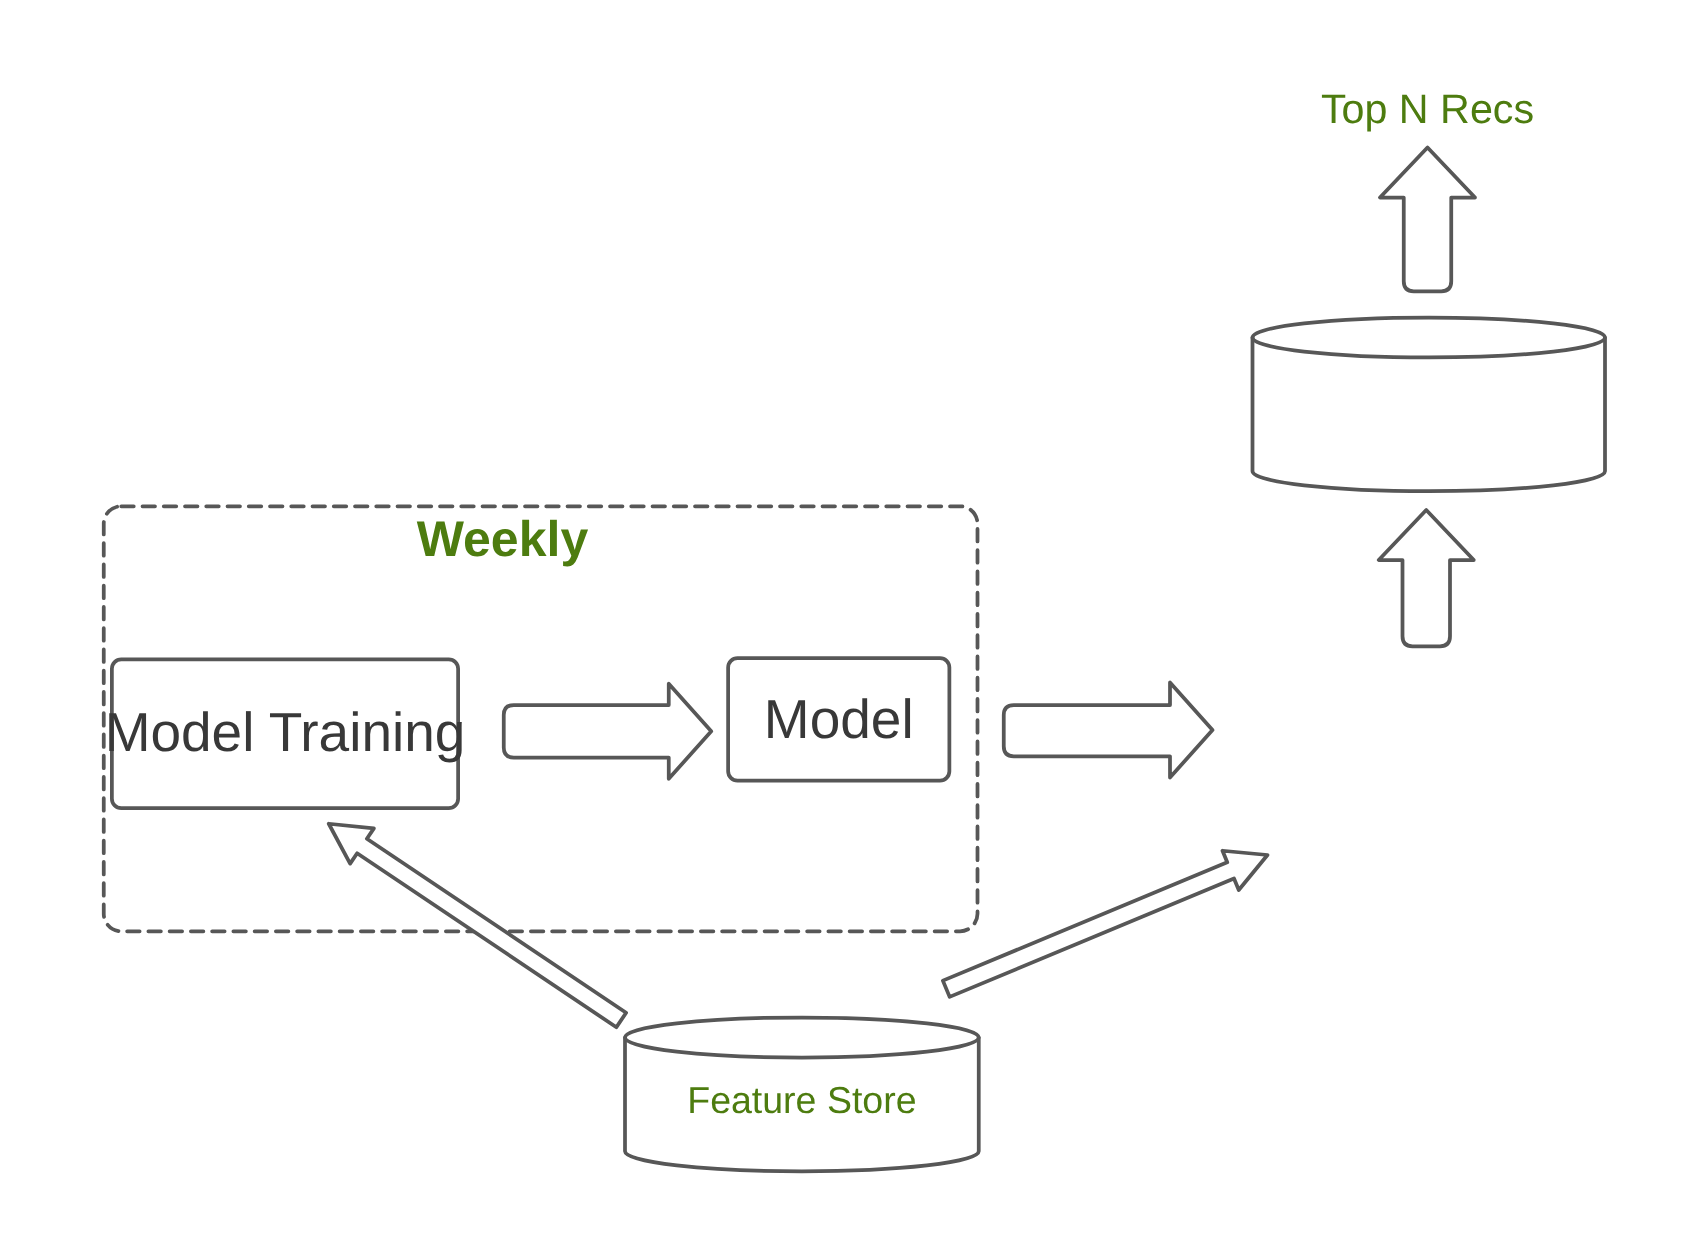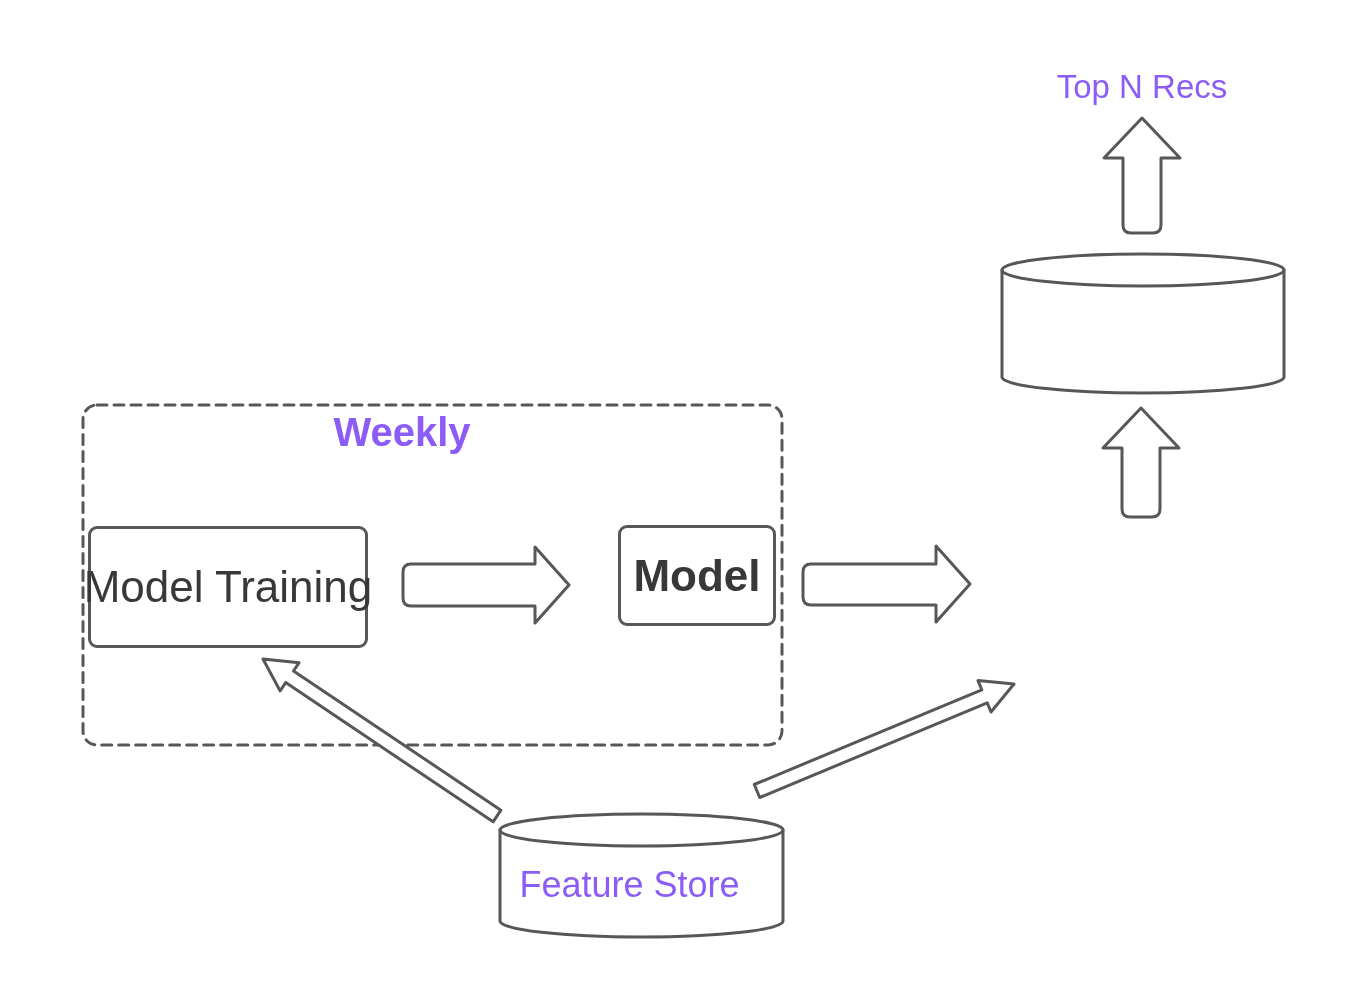--- a/index.html
+++ b/index.html
@@ -26,29 +26,29 @@
     display: flex;
     align-items: center;
     justify-content: center;
     font-size: 44px;
     color: #383838;
     white-space: nowrap;
   }
   .lbl {
     position: absolute;
     text-align: center;
-    color: #8b5cf6;
+    color: #4d7c0f;
     white-space: nowrap;
   }
   .lbl-top-n   { left: 1022px; top: 68px;  width: 240px; font-size: 33px; }
   .lbl-weekly  { left: 302px;  top: 410px; width: 200px; font-size: 40px; font-weight: bold; }
   .lbl-cyl1    { left: 1002px; top: 294px; width: 282px; font-size: 31px; line-height: 37px; }
-  .lbl-cyl2    { left: 488px;  top: 864px; width: 283px; font-size: 36px; }
+  .lbl-cyl2    { left: 500px;  top: 864px; width: 283px; font-size: 30px; }
   .box-model-training { left: 88px; top: 526px; width: 280px; height: 122px; }
-  .box-model          { left: 618px; top: 525px; width: 158px; height: 101px; font-weight: bold; }
+  .box-model          { left: 581px; top: 525px; width: 180px; height: 101px; }
   .box-inference      { left: 983px; top: 525px; width: 279px; height: 121px; }
   svg path, svg rect { vector-effect: non-scaling-stroke; }
 </style>
 </head>
 <body>
 
 <div class="canvas">
 
   <svg class="shapes-layer" width="1364" height="1001" viewBox="0 0 1364 1001" fill="none" stroke="#575757" stroke-width="3" stroke-linejoin="round" stroke-linecap="round">
 

